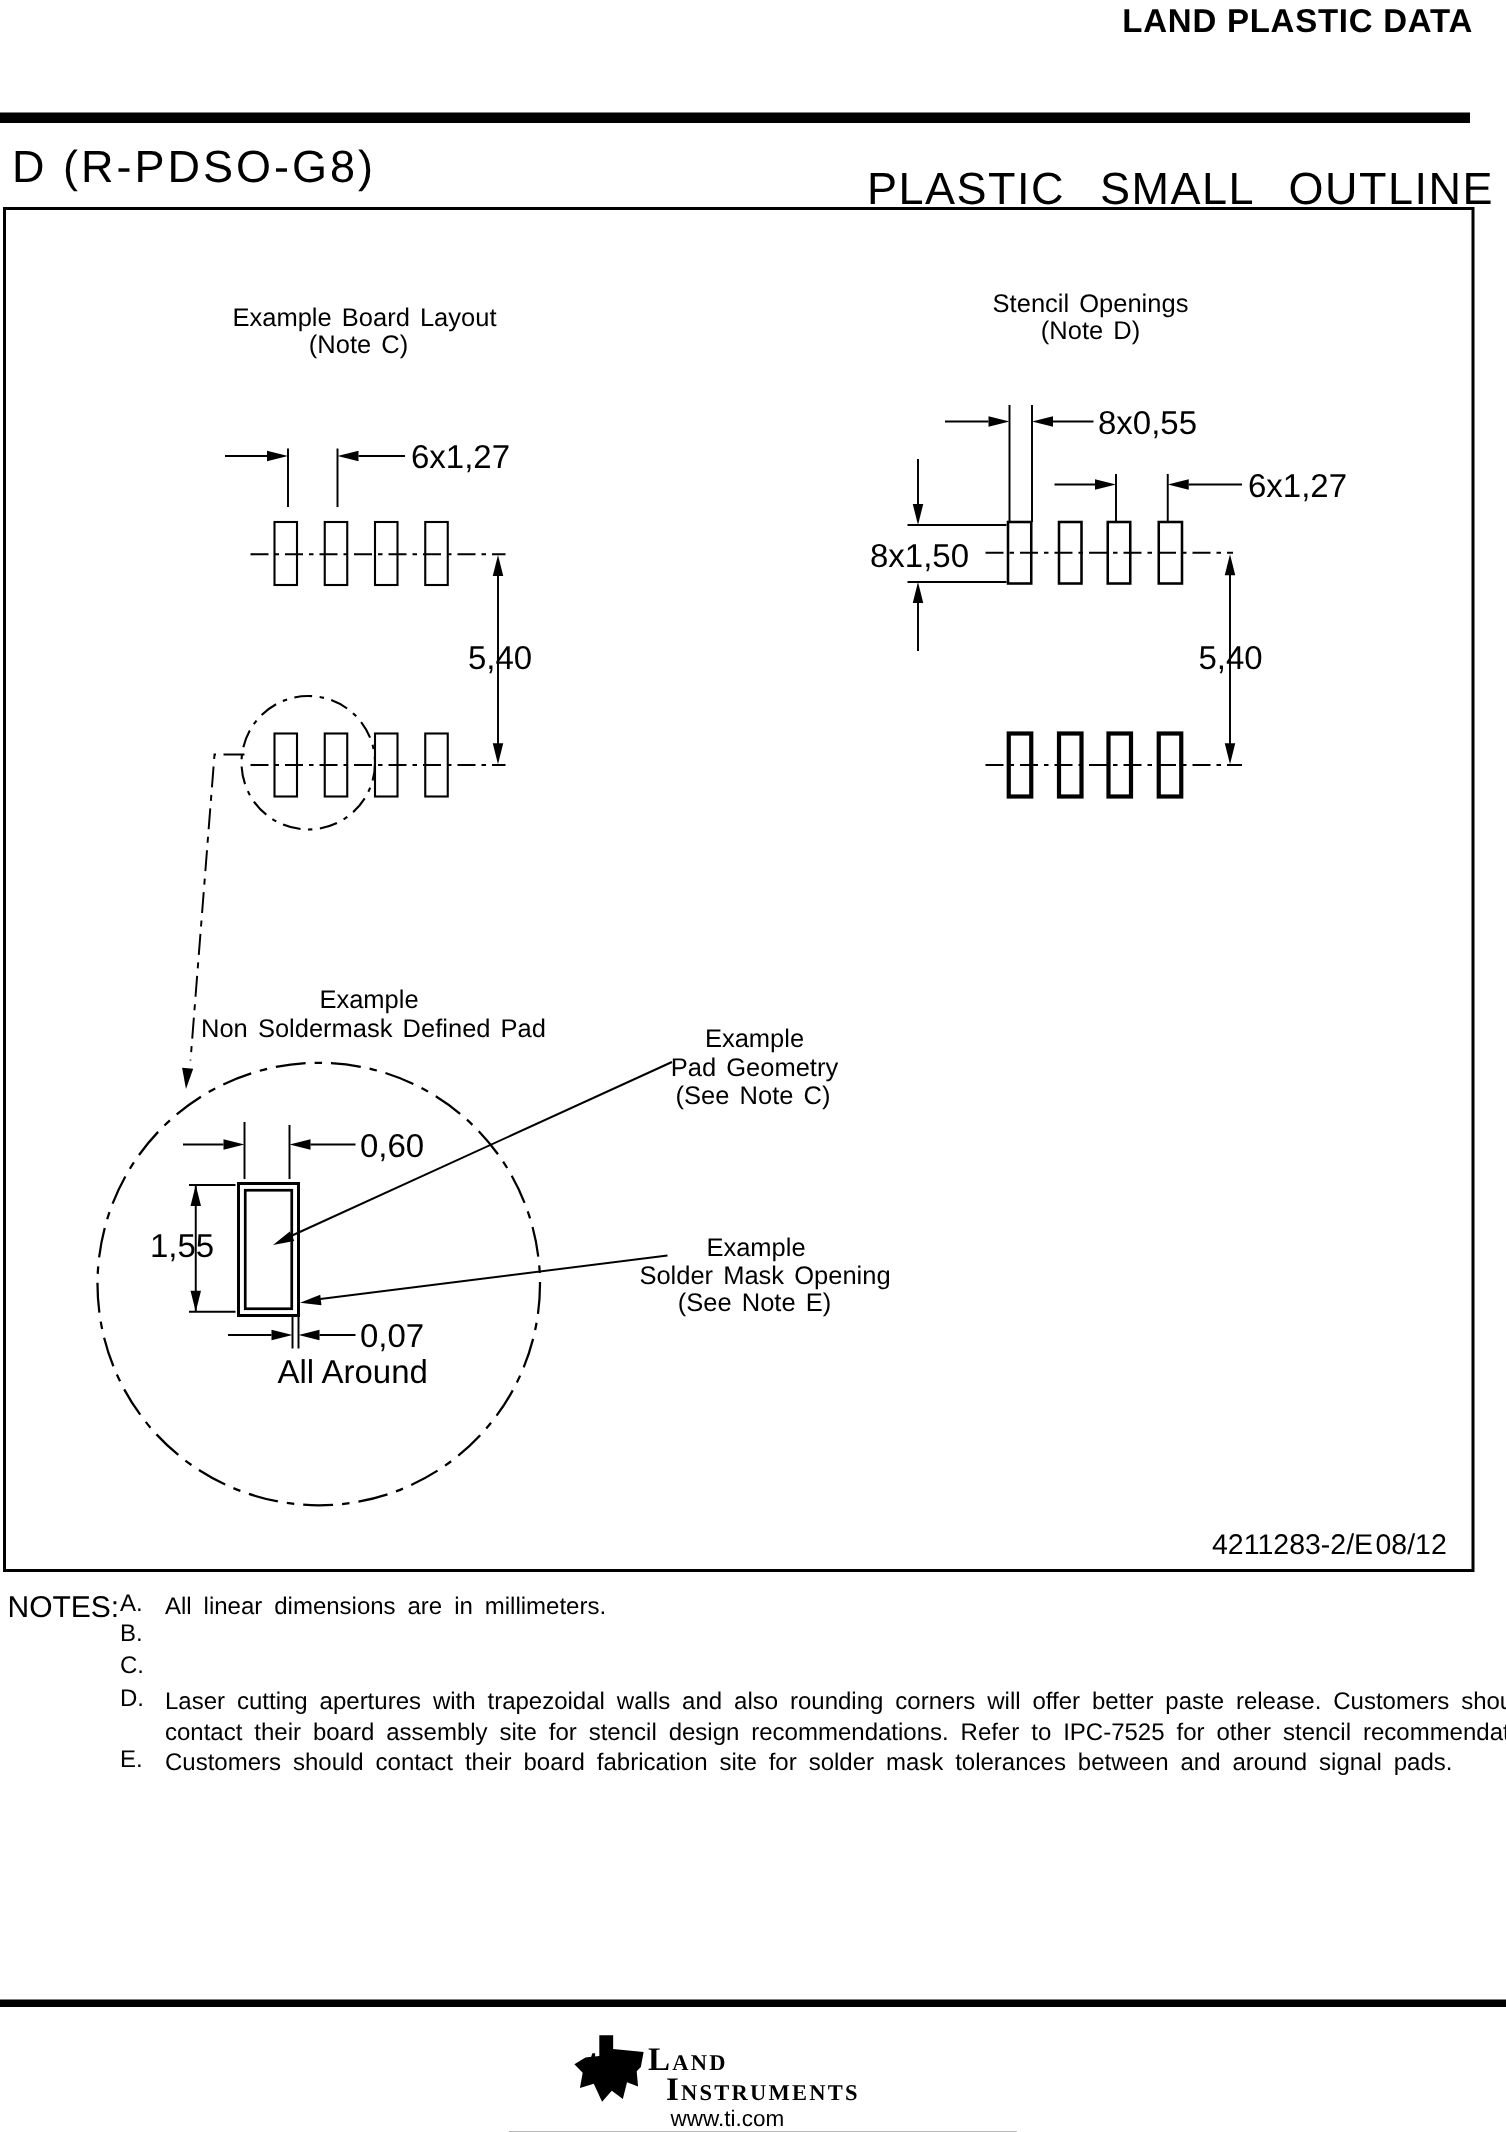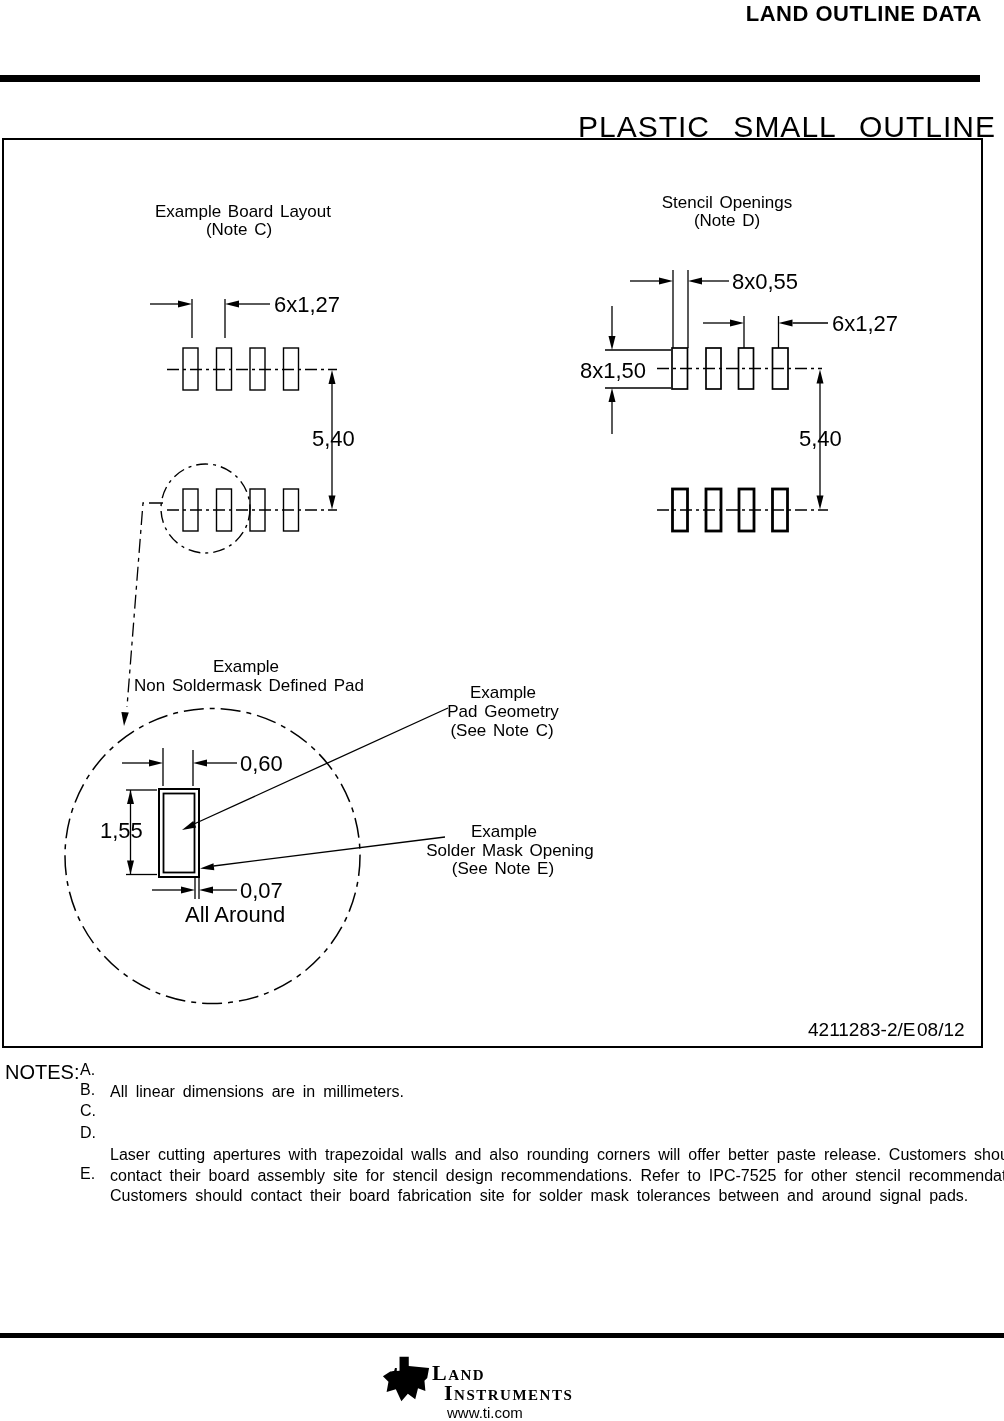--- a/index.html
+++ b/index.html
@@ -10,36 +10,37 @@
   .rule-top{left:0;top:75px;width:980px;height:7px;background:#000;}
   .pkg-code{left:8px;top:95px;font-size:30px;letter-spacing:2px;}
   .pkg-type{right:8px;top:110px;font-size:30px;letter-spacing:1px;word-spacing:14px;}
   svg text{font-family:"Liberation Sans",sans-serif;fill:#000;}
   .dtxt{font-size:17px;word-spacing:2px;}
   .dim{font-size:22px;}
   .docnum{font-size:19px;}
   .notes-heading{left:5px;top:1061px;font-size:20px;word-spacing:3px;}
   .note-row{left:0;right:8px;font-size:16px;word-spacing:3.5px;}
   .note-letter{position:absolute;left:80px;top:0;}
-  .note-lines{margin-left:110px;margin-top:20px;}
+  .note-lines{margin-left:110px;}
   .note-line{display:block;white-space:nowrap;line-height:21px;}
   .rule-bottom{left:0;top:1333px;width:1004px;height:5px;background:#000;}
   .brand{font-family:"Liberation Serif",serif;font-weight:700;font-size:15px;letter-spacing:1.5px;line-height:1;}
   .brand::first-letter{font-size:22px;}
   .brand-texas{left:432px;top:1362px;}
   .brand-instr{left:444px;top:1382px;}
   .site-url{left:447px;top:1404px;font-size:15px;font-weight:400;}
 </style>
 </head>
 <body>
 
 <div class="page">
 
-  <div class="abs header-title">LAND OUTLINE DATA</div>
+  <div class="abs header-title">LAND PLASTIC DATA</div>
   <div class="abs rule-top"></div>
+  <div class="abs pkg-code">D (R-PDSO-G8)</div>
   <div class="abs pkg-type">PLASTIC SMALL OUTLINE</div>
 
   <svg class="abs" style="left:0;top:0" width="1004" height="1421" viewBox="0 0 1004 1421" fill="none" stroke="none">
 
     <rect x="3" y="139" width="979" height="908" stroke="#000" stroke-width="2"></rect>
 
     <g stroke="#000" stroke-width="1.3">
       <text class="dtxt" x="243" y="217" text-anchor="middle" stroke="none">Example Board Layout</text>
       <text class="dtxt" x="239" y="235" text-anchor="middle" stroke="none">(Note C)</text>
 

